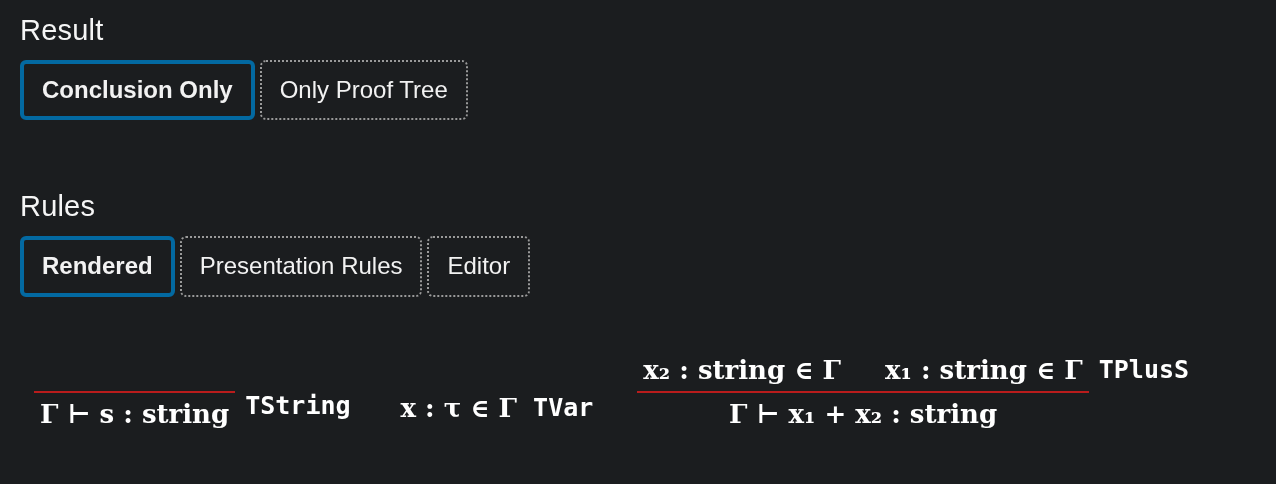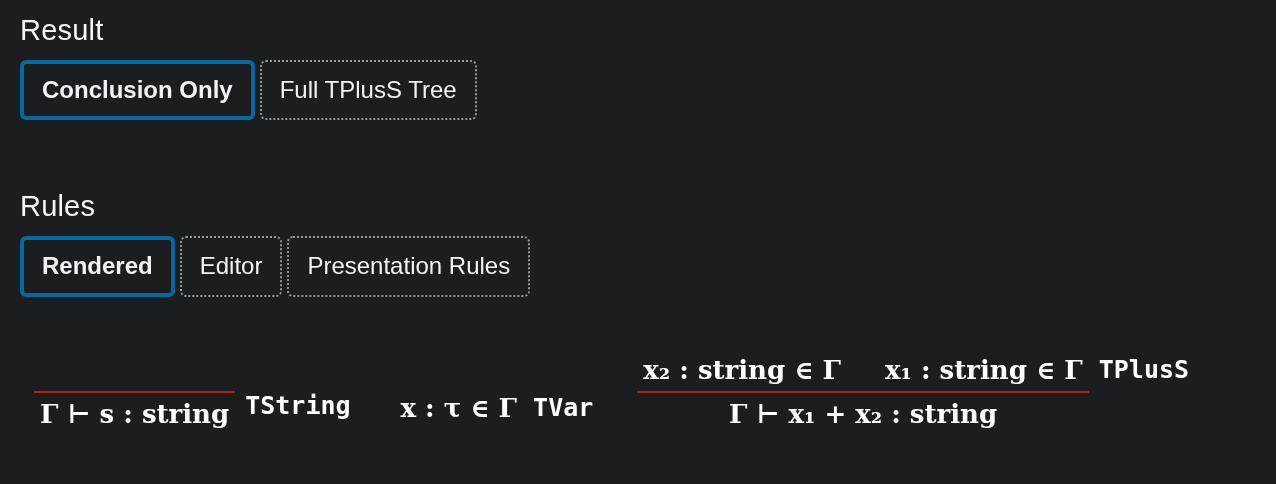--- a/index.html
+++ b/index.html
@@ -85,31 +85,31 @@
 </style>
 </head>
 <body>
 
 <div class="panel">
 
   <h2 class="section-title">Result</h2>
 
   <div class="btn-group">
     <button class="btn selected">Conclusion Only</button>
-    <button class="btn">Full TPlusS Tree</button>
+    <button class="btn">Only Proof Tree</button>
   </div>
 
   <div class="rules-gap"></div>
 
   <h2 class="section-title">Rules</h2>
 
   <div class="btn-group">
     <button class="btn selected">Rendered</button>
+    <button class="btn">Presentation Rules</button>
     <button class="btn">Editor</button>
-    <button class="btn">Presentation Rules</button>
   </div>
 
   <div class="math-row">
 
     <div class="rule">
       <span class="fraction">
         <span class="conclusion">Γ ⊢ s : string</span>
       </span>
       <span class="rule-name">TString</span>
     </div>

